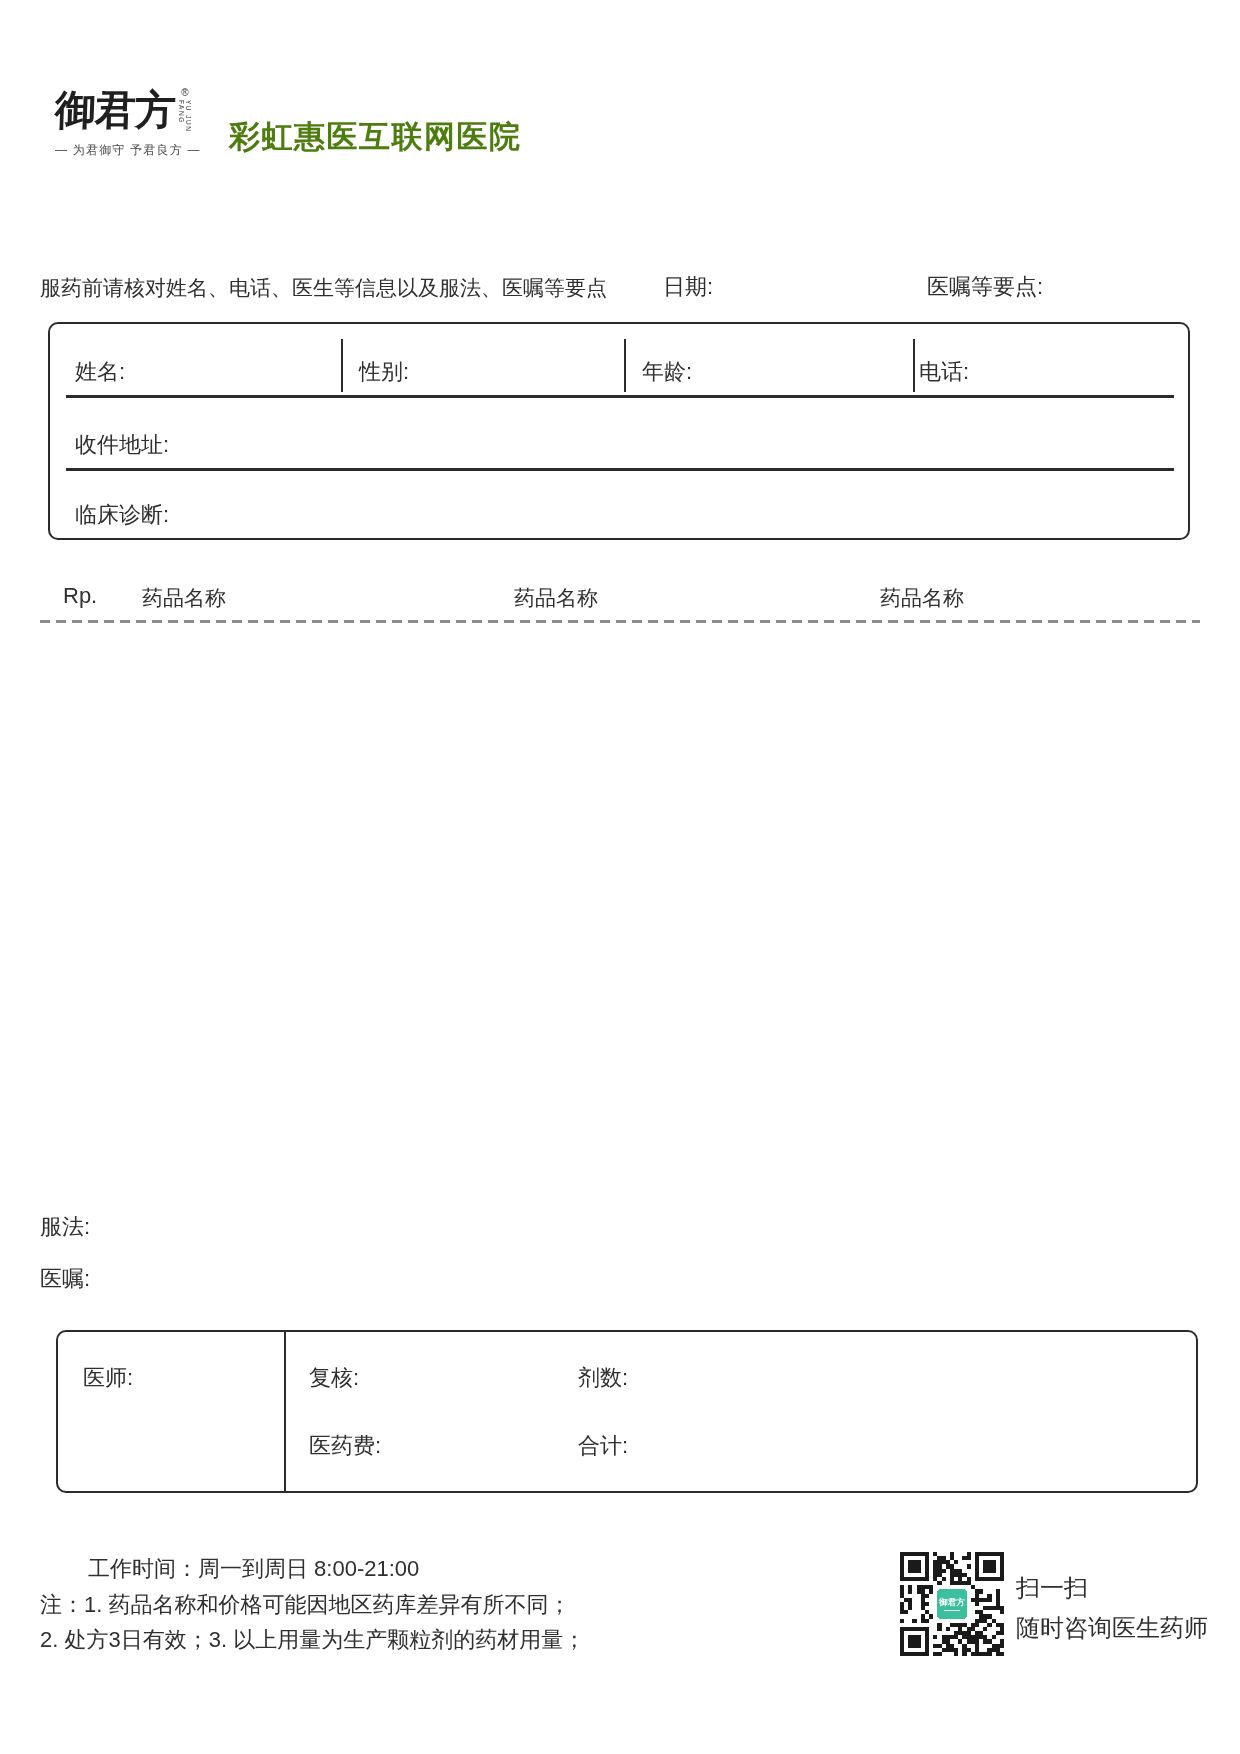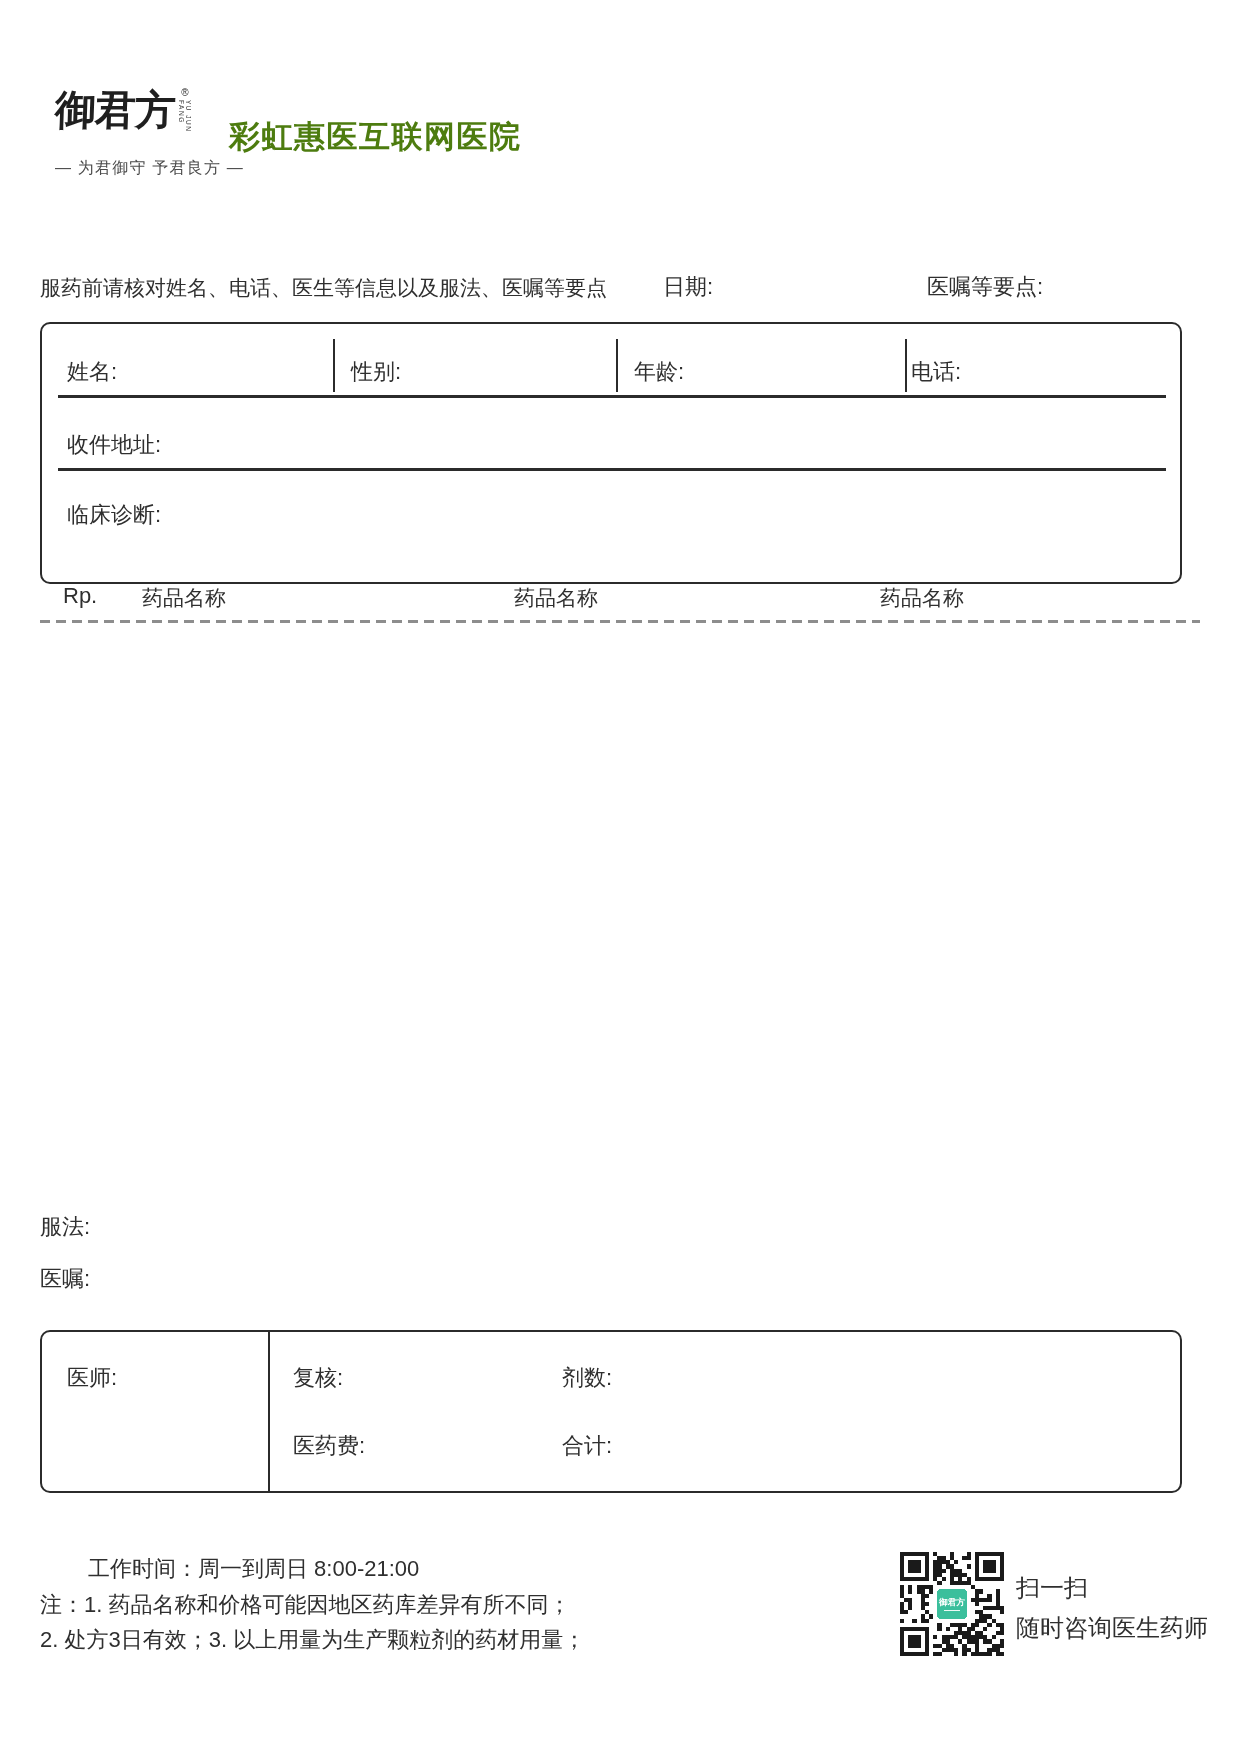--- a/index.html
+++ b/index.html
@@ -32,22 +32,22 @@
   .reg-mark { font-size: 10px; line-height: 10px; color: #2a2a2a; }
   .vertical-sub {
     writing-mode: vertical-rl;
     font-size: 6.5px;
     letter-spacing: 1.5px;
     color: #3a3a3a;
     margin-top: 2px;
     height: 38px;
   }
   .tagline {
-    margin-top: 20px;
-    font-size: 16px;
+    margin-top: 4px;
+    font-size: 12px;
     letter-spacing: 1.2px;
     color: #4b4b4b;
     white-space: nowrap;
   }
   .hospital-title {
     left: 229px; top: 116px;
     font-size: 31px;
     font-weight: 800;
     letter-spacing: 1.5px;
     color: #4d7c0f;
@@ -58,38 +58,38 @@
   .reminder { left: 40px; top: 274px; font-size: 21px; }
   .date-label { left: 663px; top: 272px; }
   .rx-label { left: 927px; top: 272px; }
 
   
   .box {
     border: 2.5px solid #2b2b2b;
     border-radius: 10px;
     background: #ffffff;
   }
-  .patient-box { left: 40px; top: 322px; width: 1142px; height: 262px; }
+  .patient-box { left: 48px; top: 322px; width: 1142px; height: 218px; }
   .v-divider { position: absolute; width: 2px; background: #2b2b2b; }
   .h-divider { position: absolute; height: 2.5px; background: #2b2b2b; }
 
   
   .rp-label { left: 63px; top: 583px; font-size: 22px; }
   .drug-col-1 { left: 142px; top: 584px; font-size: 21px; }
   .drug-col-2 { left: 514px; top: 584px; font-size: 21px; }
   .drug-col-3 { left: 880px; top: 584px; font-size: 21px; }
   .dashed-sep {
     left: 40px; top: 620px; width: 1160px; height: 3px;
     background: repeating-linear-gradient(to right, #8d8d8d 0 10px, transparent 10px 16px);
   }
 
   .usage-label { left: 40px; top: 1212px; }
   .advice-label { left: 40px; top: 1264px; }
 
-  .signature-box { left: 40px; top: 1330px; width: 1142px; height: 163px; }
+  .signature-box { left: 56px; top: 1330px; width: 1142px; height: 163px; }
 
   
   .working-hours { left: 40px; top: 1554px; font-size: 22px; margin-left: 48px; }
   .note-1 { left: 40px; top: 1590px; font-size: 22px; }
   .note-2 { left: 40px; top: 1625px; font-size: 22px; }
 
   .qr-wrap { left: 900px; top: 1552px; width: 104px; height: 104px; }
   .qr-wrap svg { display: block; width: 104px; height: 104px; }
   .scan-title { left: 1016px; top: 1572px; font-size: 24px; }
   .scan-desc { left: 1016px; top: 1612px; font-size: 24px; }

